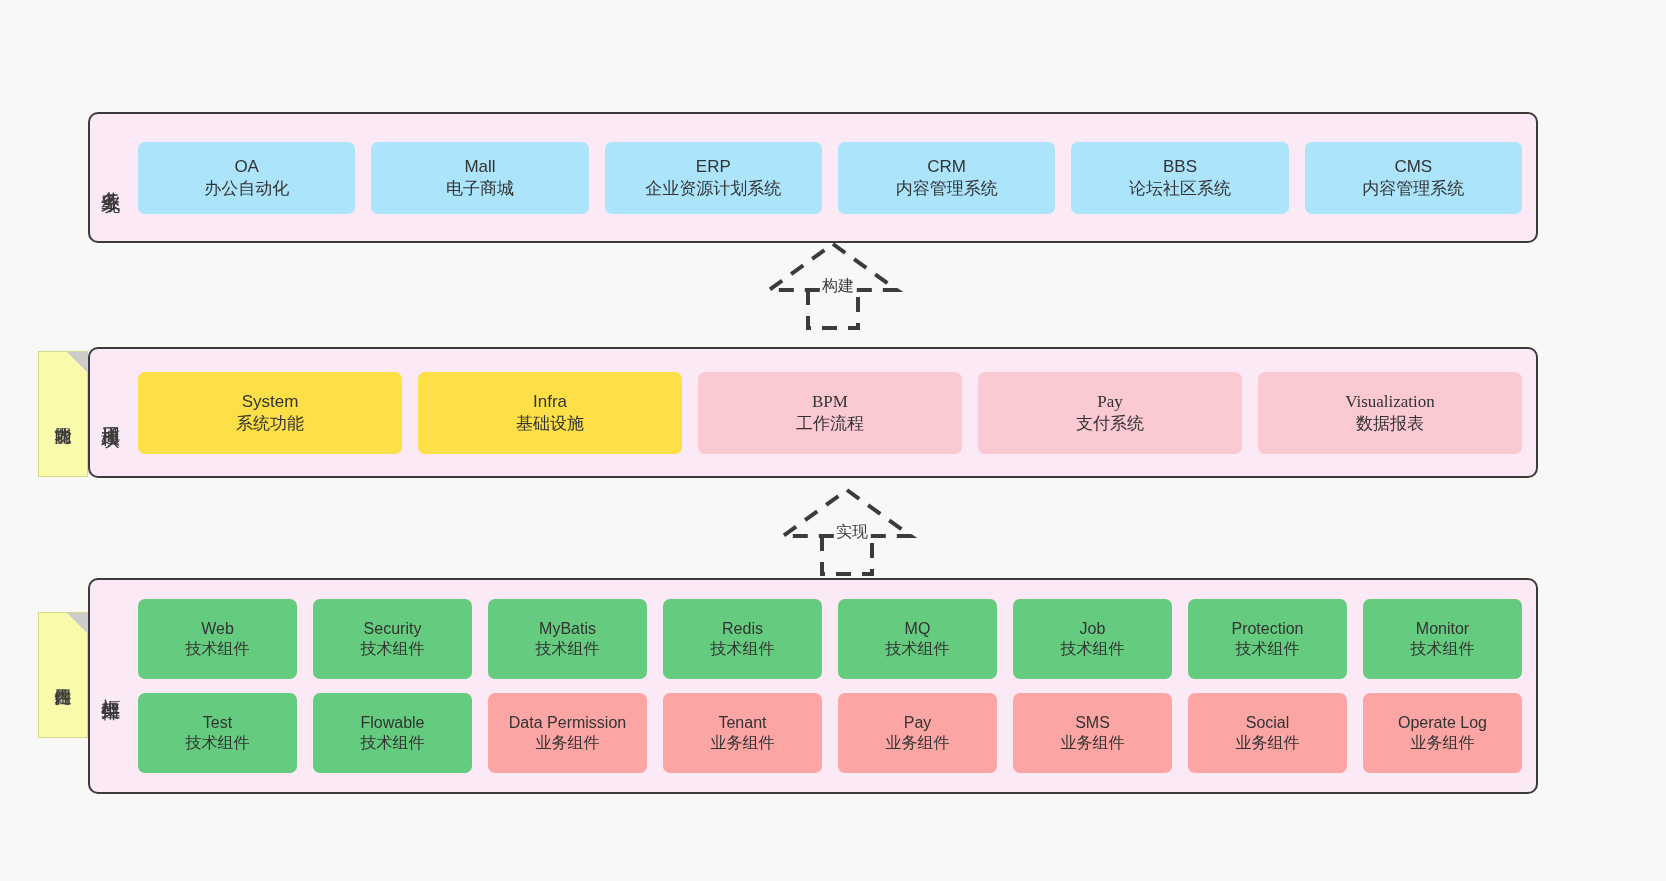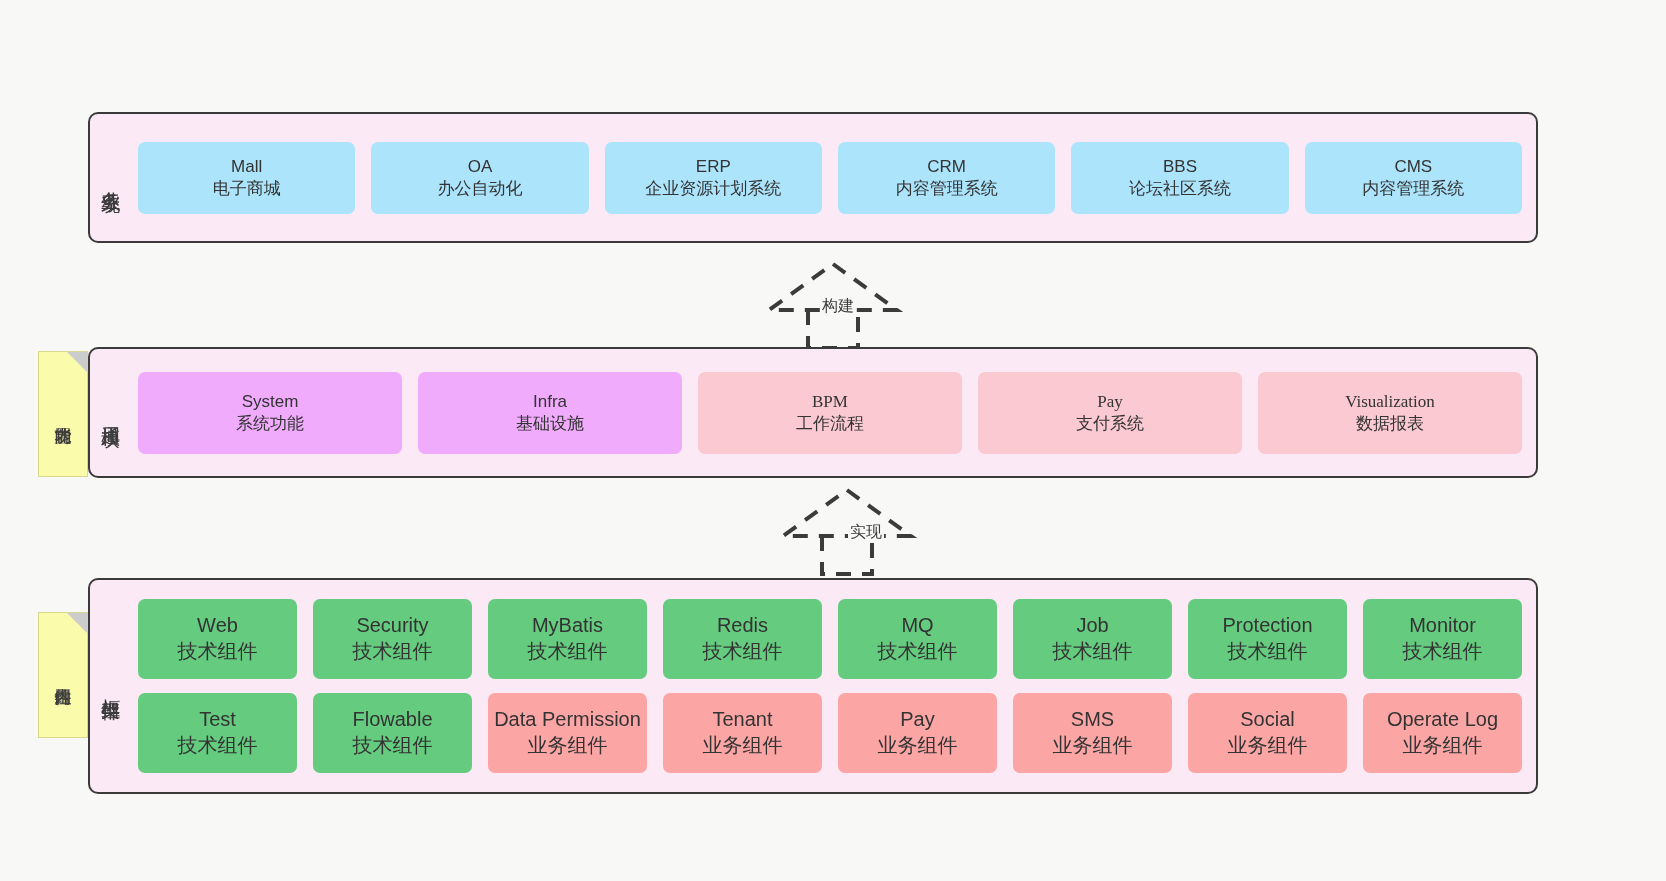--- a/index.html
+++ b/index.html
@@ -70,27 +70,27 @@
   .cell .cn{display:block;}
 
   
   #layer-business{left:88px;top:112px;width:1450px;height:131px;}
   #layer-business .row{height:72px;}
   #layer-business .cell{background:#ace4fb;}
 
   
   #layer-common{left:88px;top:347px;width:1450px;height:131px;}
   #layer-common .row{height:82px;}
-  .c-red{background:#f0abfc;}
+  .c-red{background:#fde047;}
   .c-pink{background:#fbc9d2;font-family:Liberation Serif, serif;}
 
   
   #layer-framework{left:88px;top:578px;width:1450px;height:216px;}
   #layer-framework .row{height:80px;}
-  #layer-framework .cell{font-size:20px;}
+  #layer-framework .cell{font-size:16px;}
   .c-green{background:#64cb7f;}
   .c-lgreen{background:#fca5a5;}
 
   
   .note{
     position:absolute;
     width:50px;
     background:#fbfbac;
     border:1px solid #d8d88d;
     box-sizing:border-box;
@@ -121,41 +121,41 @@
   .uml-arrow svg{display:block;overflow:visible;}
   .uml-label{
     position:absolute;
     font-size:16px;
     color:#3b3b3b;
     background:#f8f8f6;
     padding:0 2px;
     white-space:nowrap;
     user-select:none;
   }
-  #arrow-build{left:758px;top:260px;width:150px;height:92px;}
+  #arrow-build{left:758px;top:240px;width:150px;height:92px;}
   #arrow-build .uml-label{left:62px;top:36px;}
   #arrow-impl{left:772px;top:486px;width:150px;height:92px;}
-  #arrow-impl .uml-label{left:76px;top:36px;text-align:center;}
+  #arrow-impl .uml-label{left:62px;top:36px;text-align:center;}
 </style>
 </head>
 <body>
 
 <div class="canvas">
 
   <div class="layer" id="layer-business">
     <div class="layer-title">业务系统</div>
     <div class="layer-body">
       <div class="row">
         <div class="cell">
+          <span class="en">OA</span>
+          <span class="cn">办公自动化</span>
+        </div>
+        <div class="cell">
           <span class="en">Mall</span>
           <span class="cn">电子商城</span>
-        </div>
-        <div class="cell">
-          <span class="en">OA</span>
-          <span class="cn">办公自动化</span>
         </div>
         <div class="cell">
           <span class="en">ERP</span>
           <span class="cn">企业资源计划系统</span>
         </div>
         <div class="cell">
           <span class="en">CRM</span>
           <span class="cn">内容管理系统</span>
         </div>
         <div class="cell">

